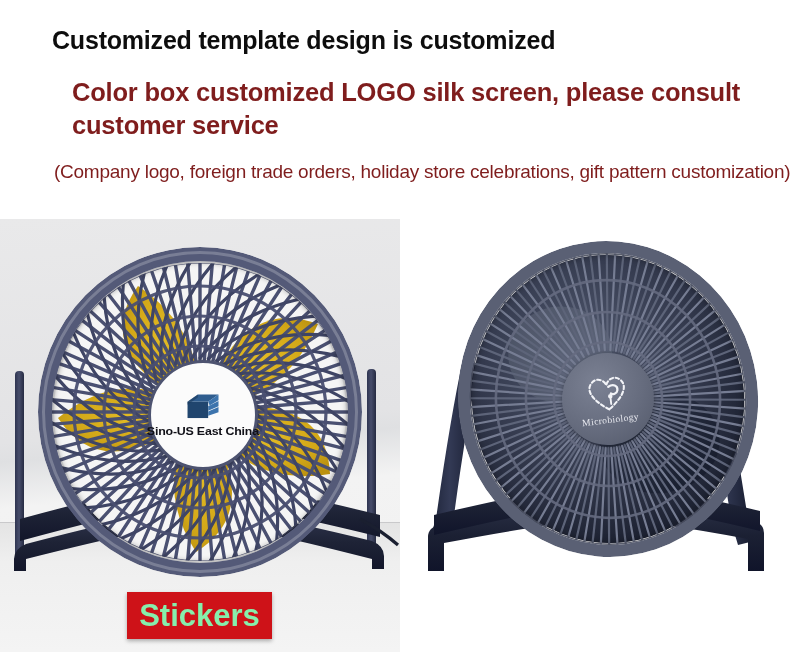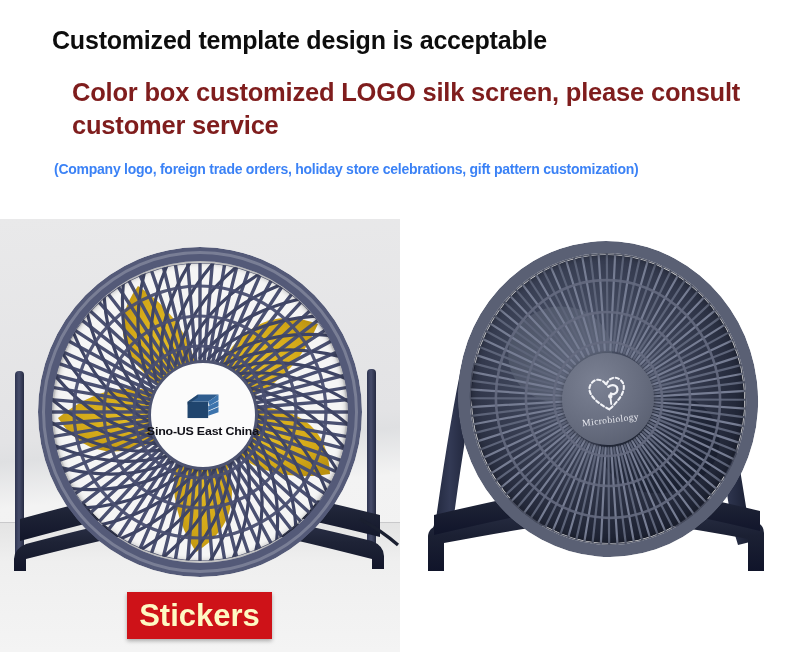--- a/index.html
+++ b/index.html
@@ -47,23 +47,23 @@
     font-size: 25.5px;
     font-weight: bold;
     color: #7f1d1d;
     line-height: 1.28;
     letter-spacing: -0.2px;
   }
   .subnote {
     position: absolute;
     left: 54px;
     top: 161px;
-    font-size: 14px;
-    font-weight: bold;
-    color: #3b82f6;
+    font-size: 19px;
+    font-weight: normal;
+    color: #7f1d1d;
     letter-spacing: -0.25px;
     white-space: nowrap;
   }
 
   
   .photos {
     position: absolute;
     left: 0;
     top: 219px;
     width: 800px;
@@ -217,42 +217,42 @@
 
   
   .stand {
     position: absolute;
   }
 
   
   .caption {
     position: absolute;
     background: #ce1218;
-    color: #fef9c3;
+    color: #86efac;
     font-weight: bold;
     display: flex;
     align-items: center;
     justify-content: center;
     box-shadow: 0 2px 4px rgba(0,0,0,.3);
     overflow: hidden;
   }
   #caption-left {
     left: 127px; top: 373px;
     width: 145px; height: 47px;
     font-size: 31px;
   }
   .cap-text { line-height: 1; }
 </style>
 </head>
 <body>
 
 <div class="page">
 
   <div class="header">
-    <div class="headline-1">Customized template design is acceptable</div>
+    <div class="headline-1">Customized template design is customized</div>
     <div class="headline-2">Color box customized LOGO silk screen, please consult customer service</div>
     <div class="subnote">(Company logo, foreign trade orders, holiday store celebrations, gift pattern customization)</div>
   </div>
 
   <div class="photos">
 
     <div class="panel panel-left">
       <div class="floor-shade"></div>
       <div class="table-line"></div>
 

